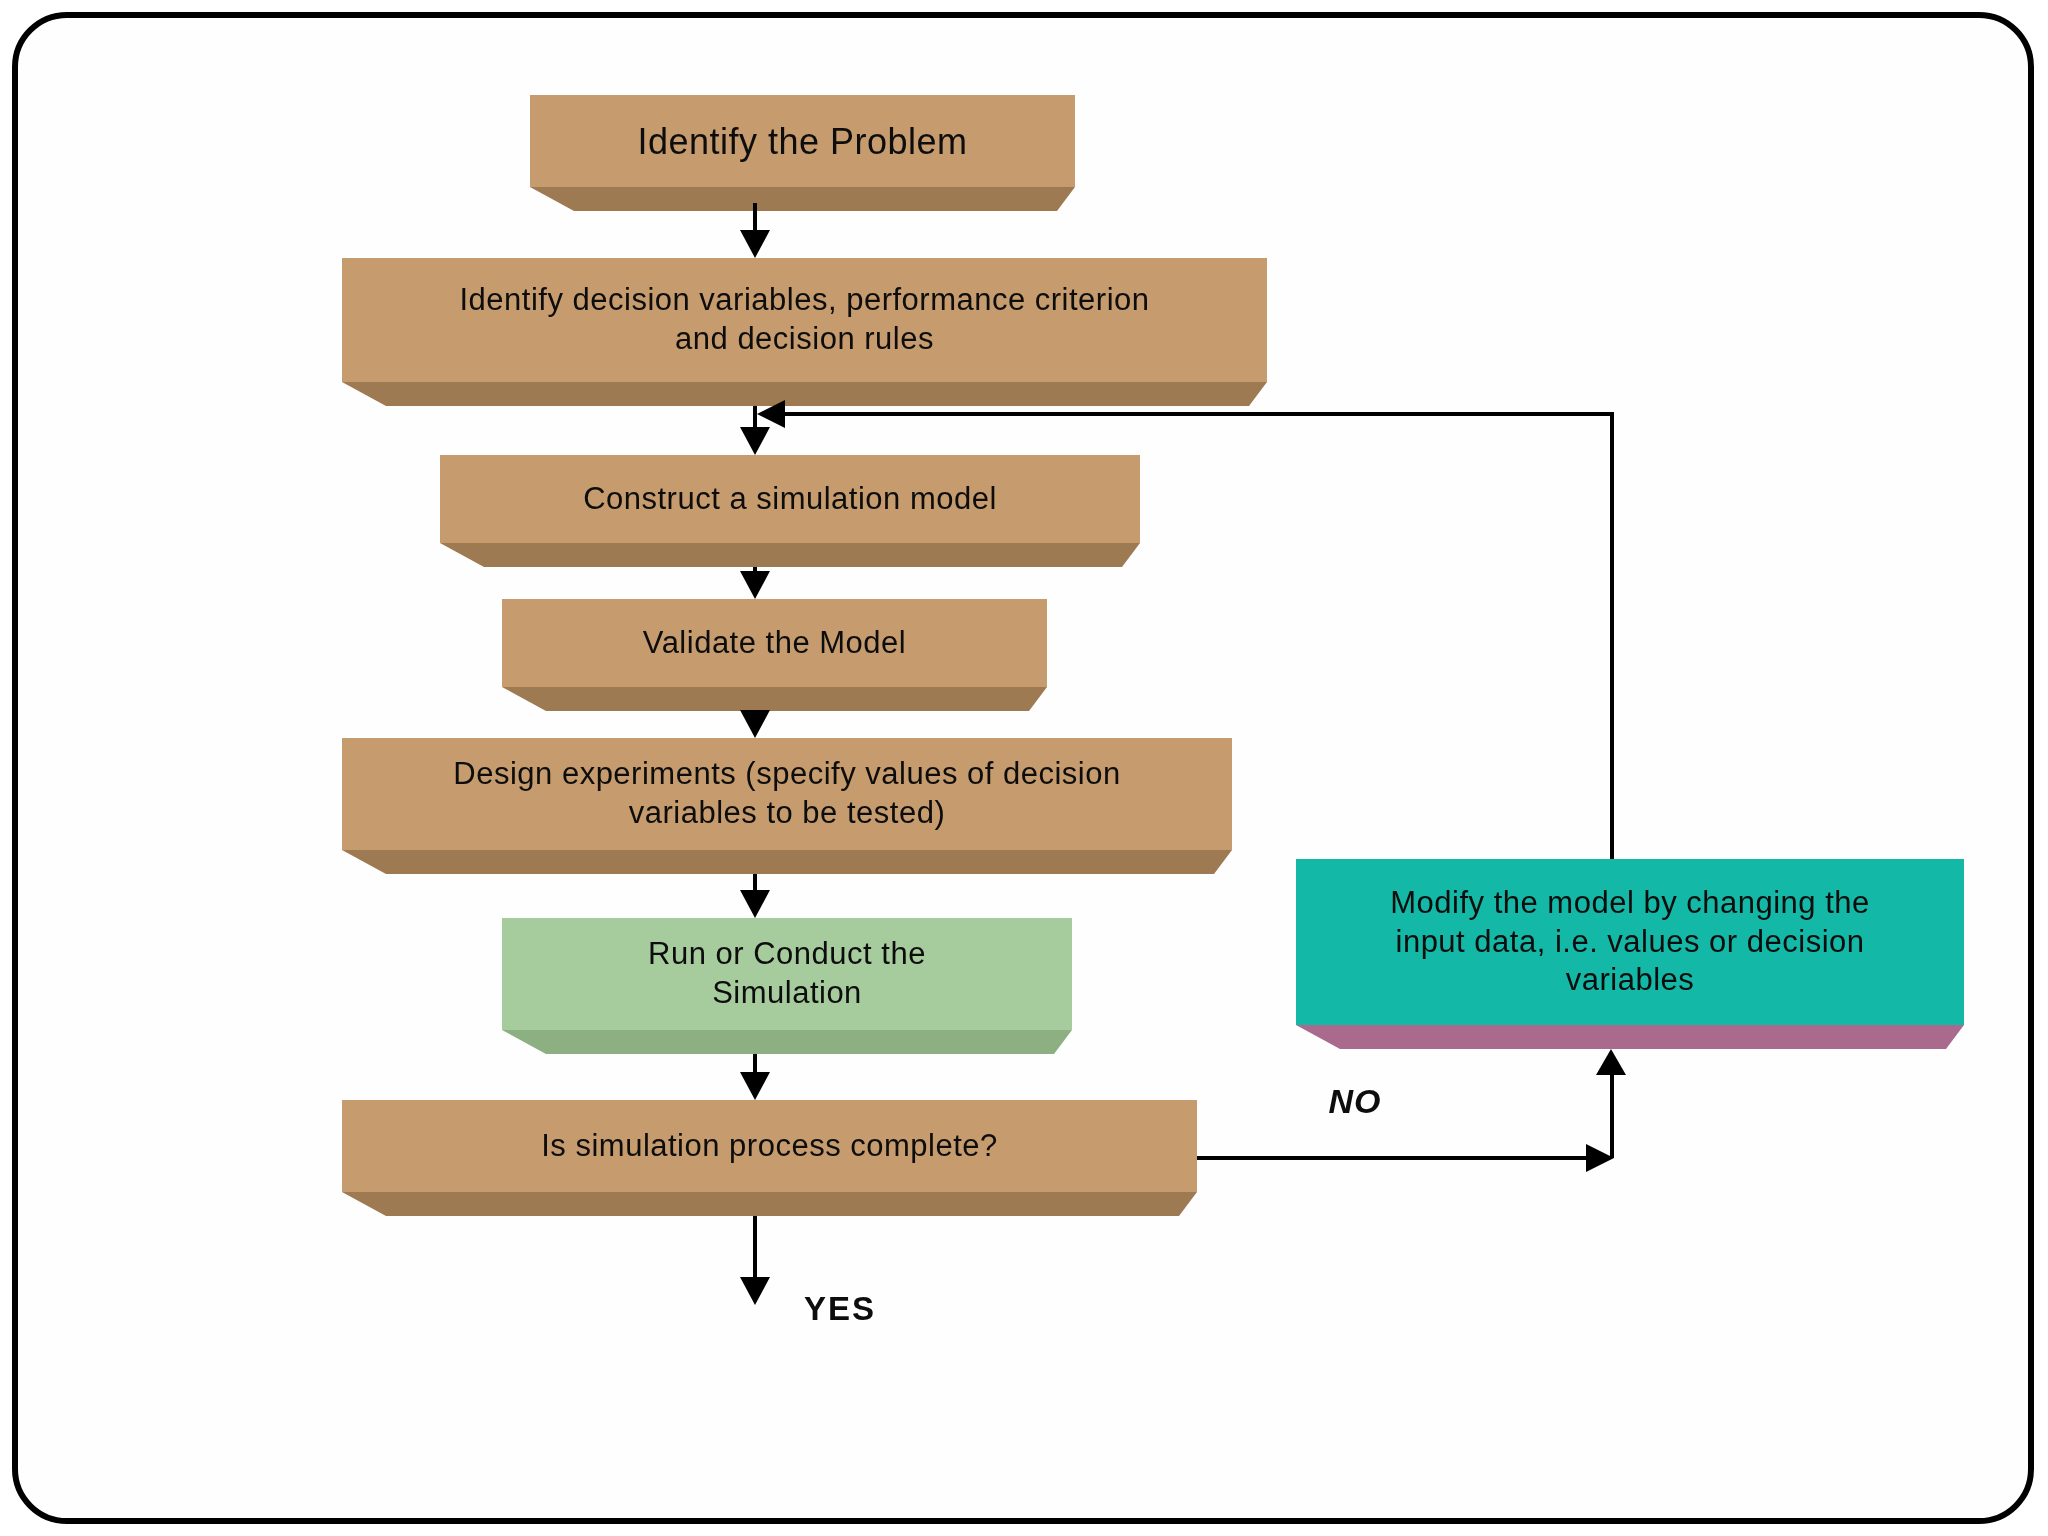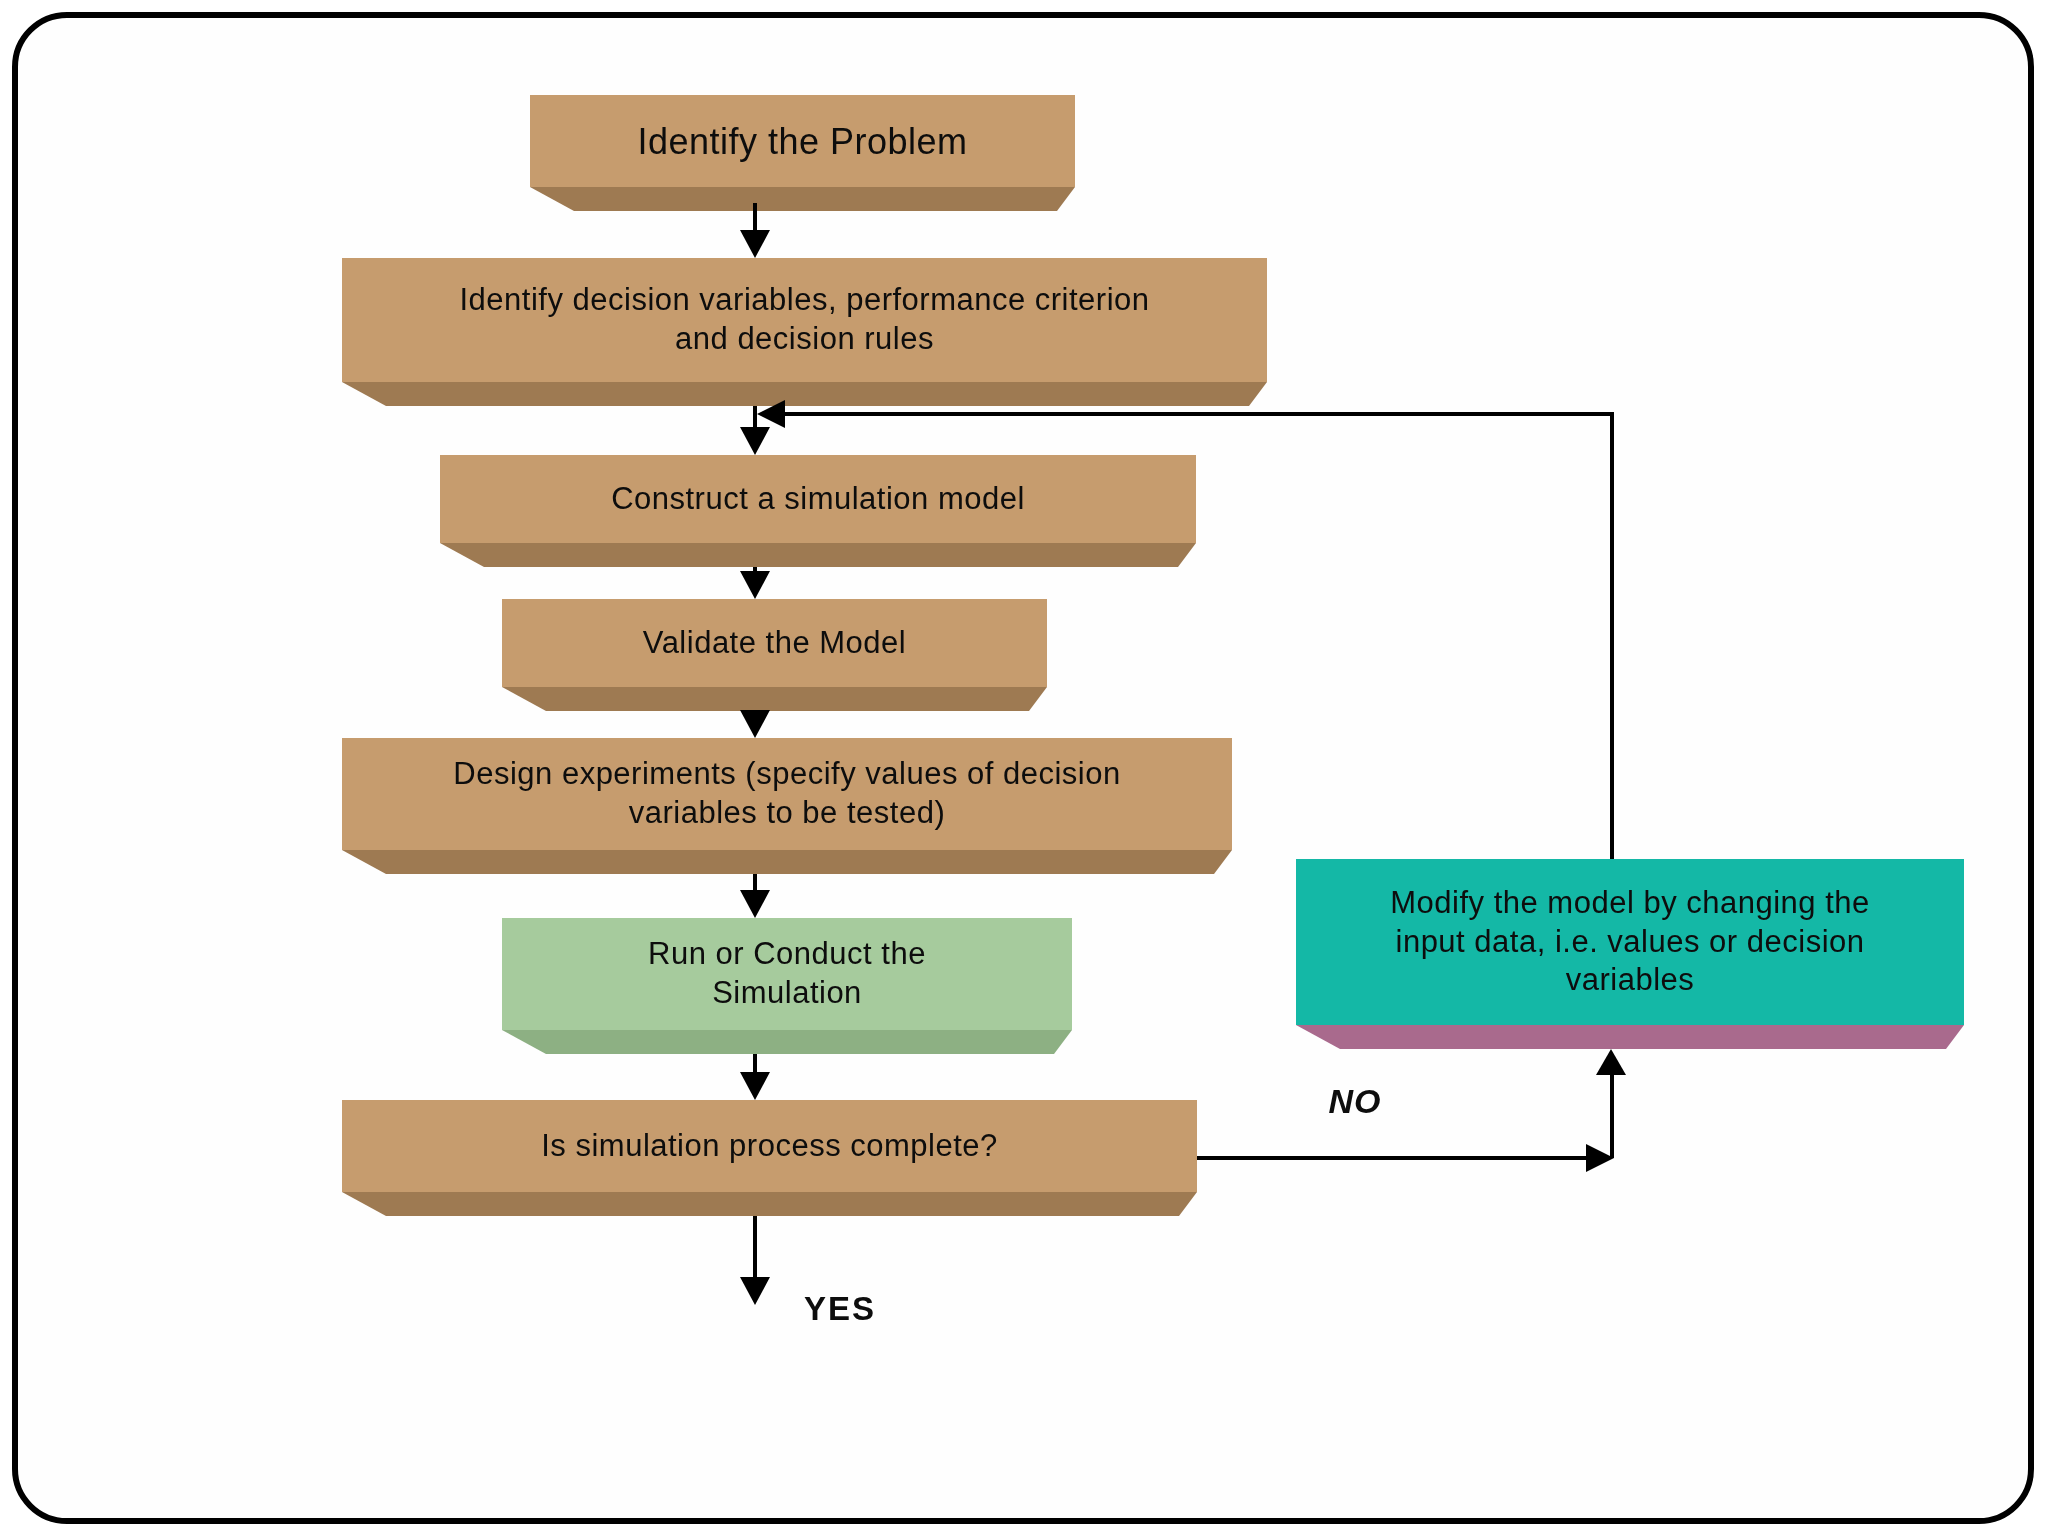--- a/index.html
+++ b/index.html
@@ -42,21 +42,21 @@
   <div class="node tan" style="left:530px;top:95px;width:545px;height:92px">
     <div class="face big">Identify the Problem</div>
     <div class="bevel"></div>
   </div>
 
   <div class="node tan" style="left:342px;top:258px;width:925px;height:124px">
     <div class="face" style="padding:0 116px">Identify decision variables, performance criterion and decision rules</div>
     <div class="bevel"></div>
   </div>
 
-  <div class="node tan" style="left:440px;top:455px;width:756px;height:88px">
+  <div class="node tan" style="left:440px;top:455px;width:700px;height:88px">
     <div class="face">Construct a simulation model</div>
     <div class="bevel"></div>
   </div>
 
   <div class="node tan" style="left:502px;top:599px;width:545px;height:88px">
     <div class="face">Validate the Model</div>
     <div class="bevel"></div>
   </div>
 
   <div class="node tan" style="left:342px;top:738px;width:890px;height:112px">

